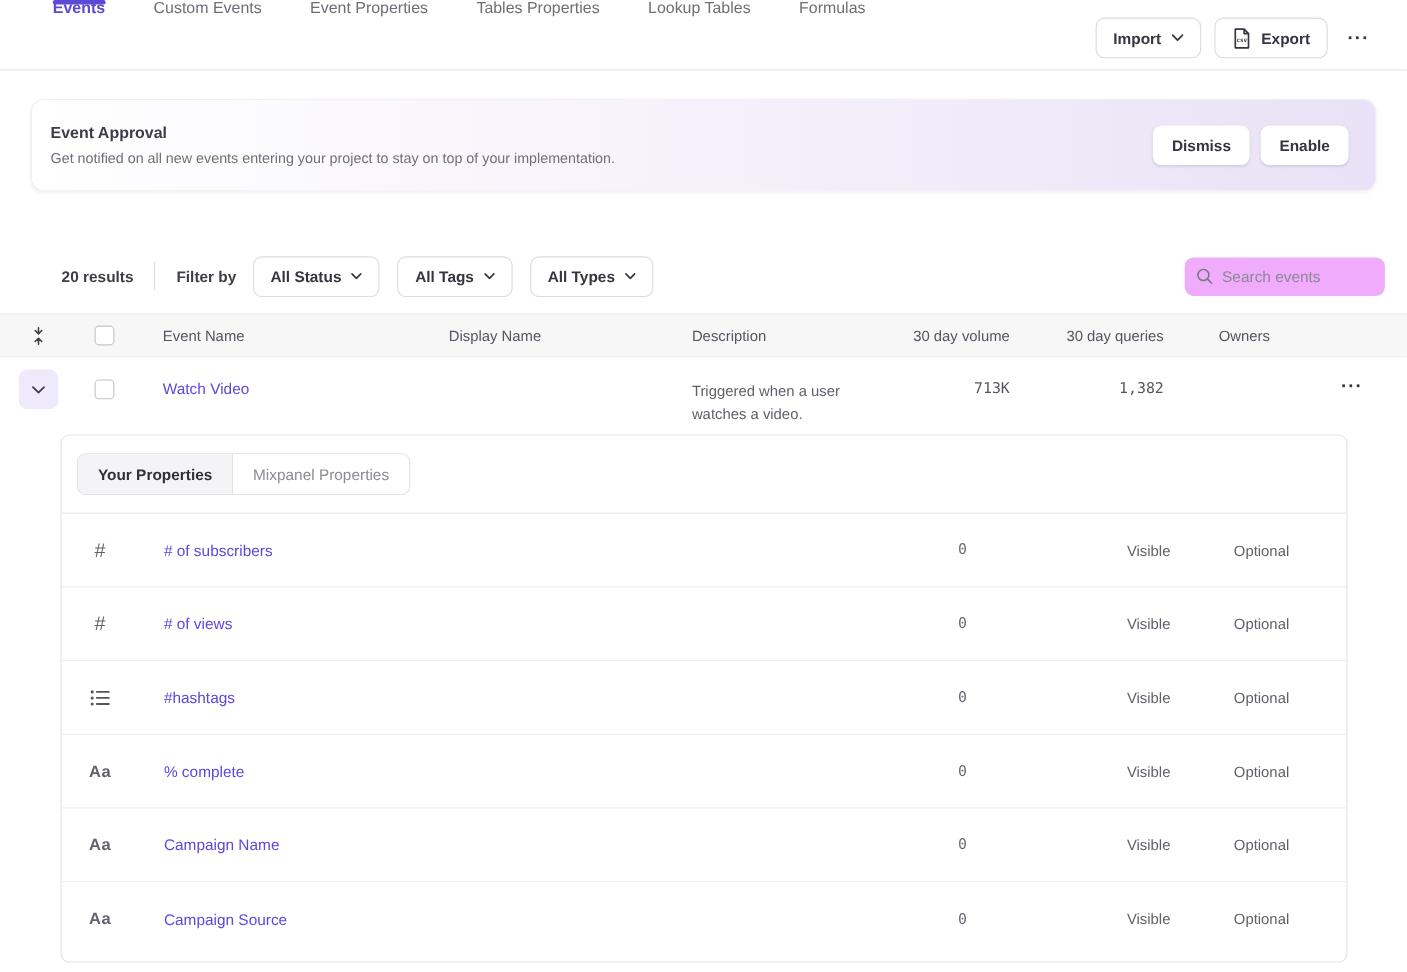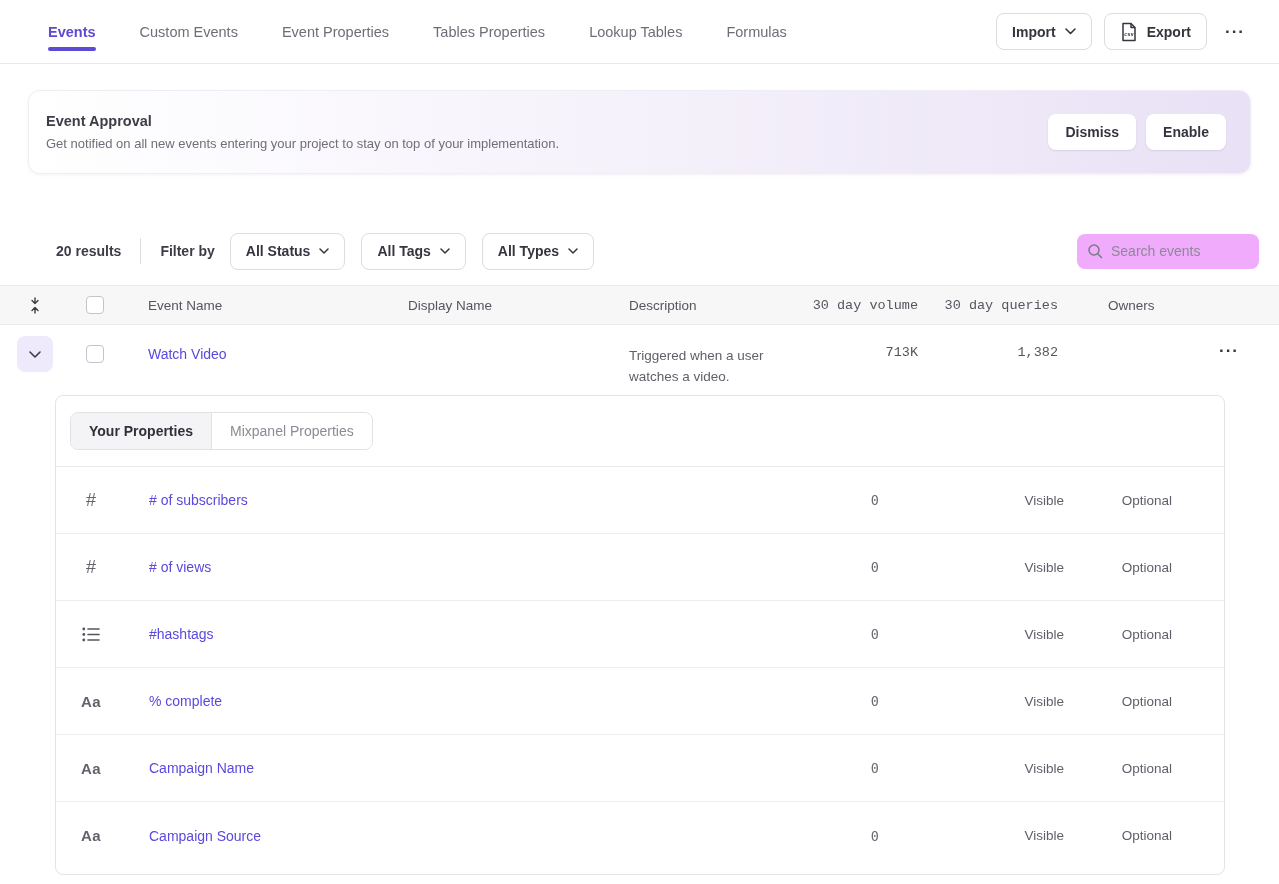--- a/index.html
+++ b/index.html
@@ -9,21 +9,21 @@
     --text-dark:#3d3d47;
     --text-mid:#5f5f69;
     --text-gray:#8a8a94;
   }
   *{box-sizing:border-box;margin:0;padding:0;}
   html,body{width:1279px;height:884px;overflow:hidden;background:#fff;
     font-family:"Liberation Sans","DejaVu Sans",sans-serif;color:var(--text-dark);}
   .mono{font-family:"DejaVu Sans Mono","Liberation Mono",monospace;}
 
   
-  .topnav{height:64px;display:flex;align-items:stretch;border-bottom:1px solid #e9e9ee;background:#fff;}
+  .topnav{height:64px;display:flex;align-items:stretch;border-bottom:1px solid #e9e9ee;background:#fff;flex-direction:column;}
   .tabs{display:flex;gap:44px;padding-left:48px;align-items:stretch;}
   .tab{position:relative;display:flex;align-items:center;font-size:14.5px;font-weight:500;
     color:#6e6e78;cursor:pointer;white-space:nowrap;}
   .tab.active{color:var(--purple);font-weight:700;}
   .tab.active::after{content:"";position:absolute;left:0;right:0;bottom:12px;height:4px;
     border-radius:2px;background:var(--purple);}
   .nav-actions{margin-left:auto;margin-right:28px;display:flex;align-items:center;gap:12px;}
   .btn{display:inline-flex;align-items:center;gap:9px;height:37px;padding:0 15px;background:#fff;
     border:1px solid #dbdbe0;border-radius:8px;font-size:14px;font-weight:600;color:#35353f;
     font-family:inherit;cursor:pointer;}
@@ -57,21 +57,21 @@
   .search input::placeholder{color:#8a8a94;}
 
   
   .grid-row{display:grid;grid-template-columns:70px 50px 260px 229px 160px 149px 140px 121px 100px;}
   .thead{margin-top:15px;height:40px;background:#f7f7f8;border-top:1px solid #ebebef;
     border-bottom:1px solid #ebebef;align-items:center;font-size:13.5px;color:#55555f;}
   .th{white-space:nowrap;}
   .pad28{padding-left:28px;}
   .pad20{padding-left:20px;}
   .pad50{padding-left:50px;}
-  .right{text-align:right;font-family:Liberation Mono, monospace;}
+  .right{text-align:right;}
   .collapse-cell{display:flex;justify-content:center;}
   .checkbox{width:18px;height:18px;border:1.5px solid #c3c3cb;border-radius:4px;background:#fff;
     cursor:pointer;}
   .check-cell{display:flex;justify-content:center;}
 
   .event-row{padding-top:0;background:#fff;}
   .event-row>div{padding-top:20px;}
   .expander-cell{display:flex;justify-content:center;padding-top:11px !important;}
   .expander{width:36px;height:36px;border:none;border-radius:8px;background:#eeeafb;cursor:pointer;
     display:flex;align-items:center;justify-content:center;}

